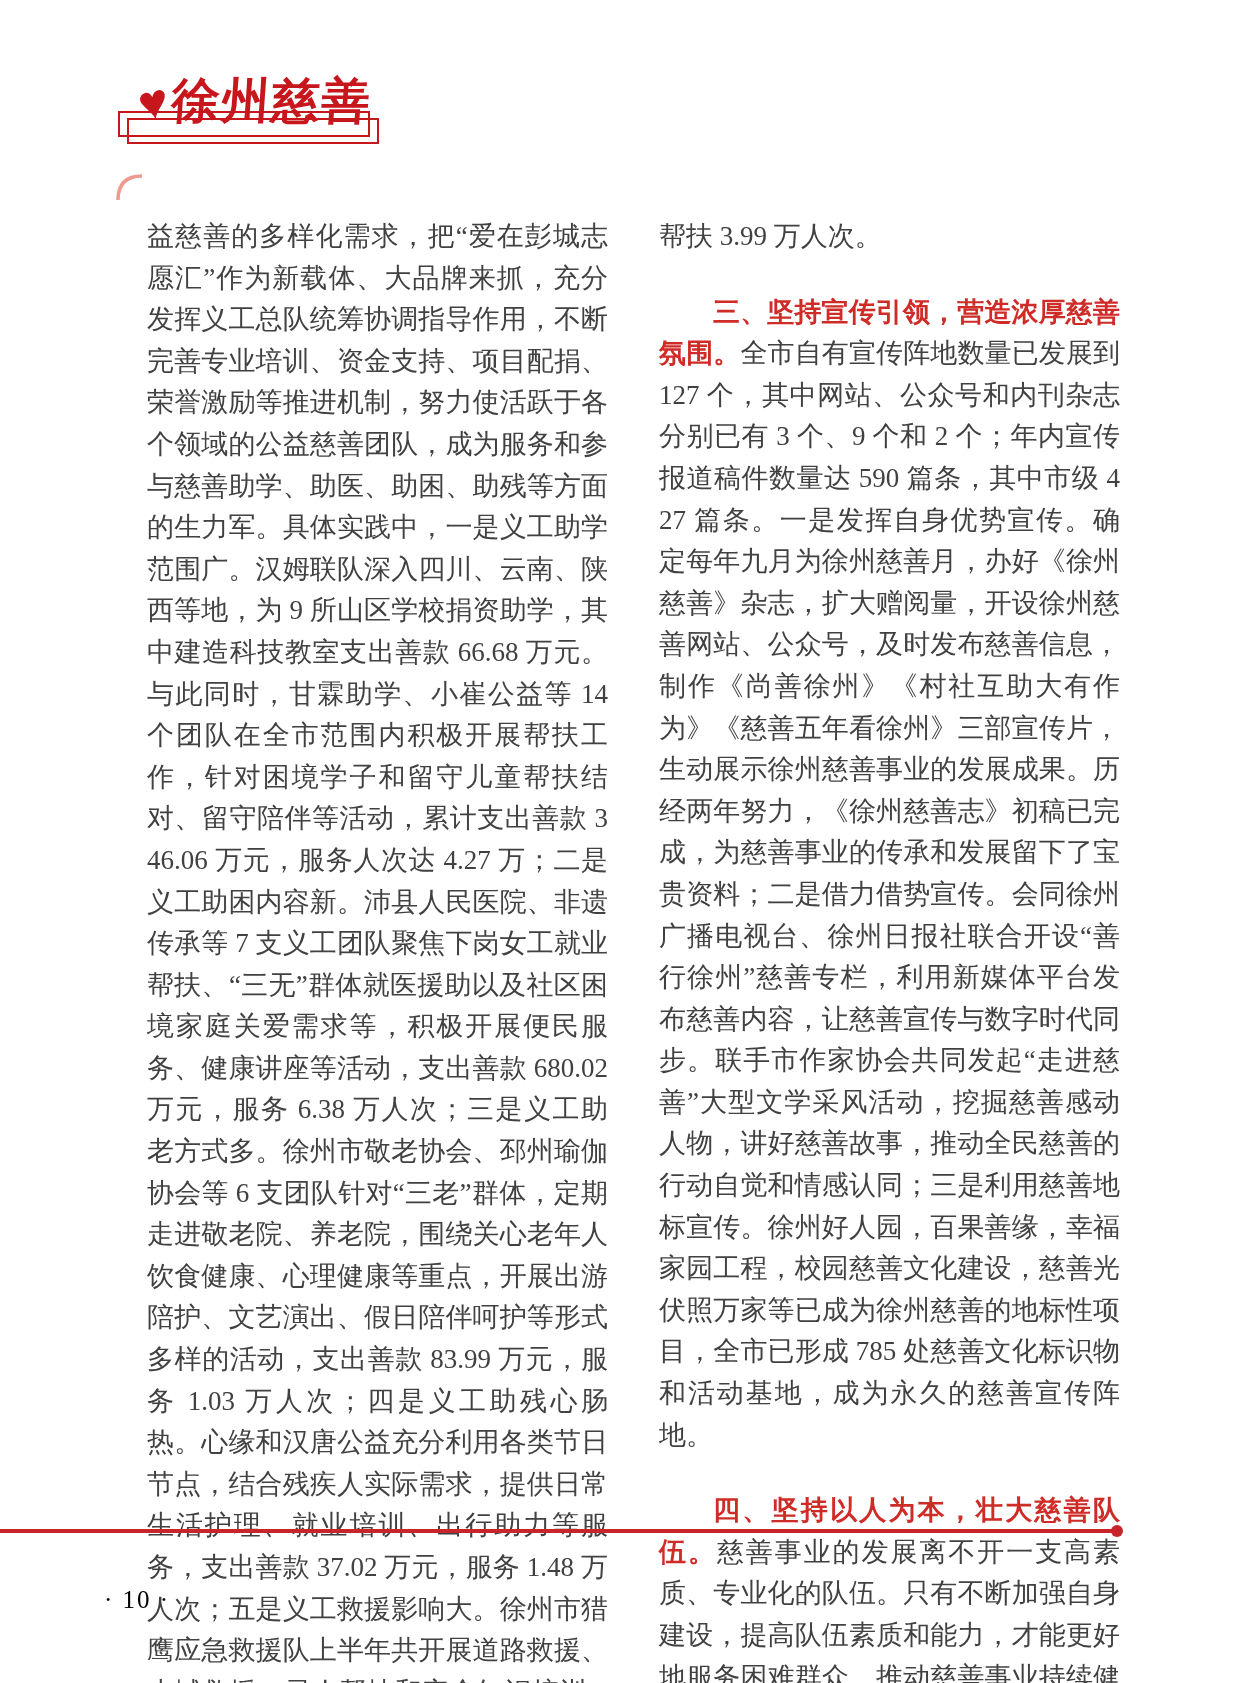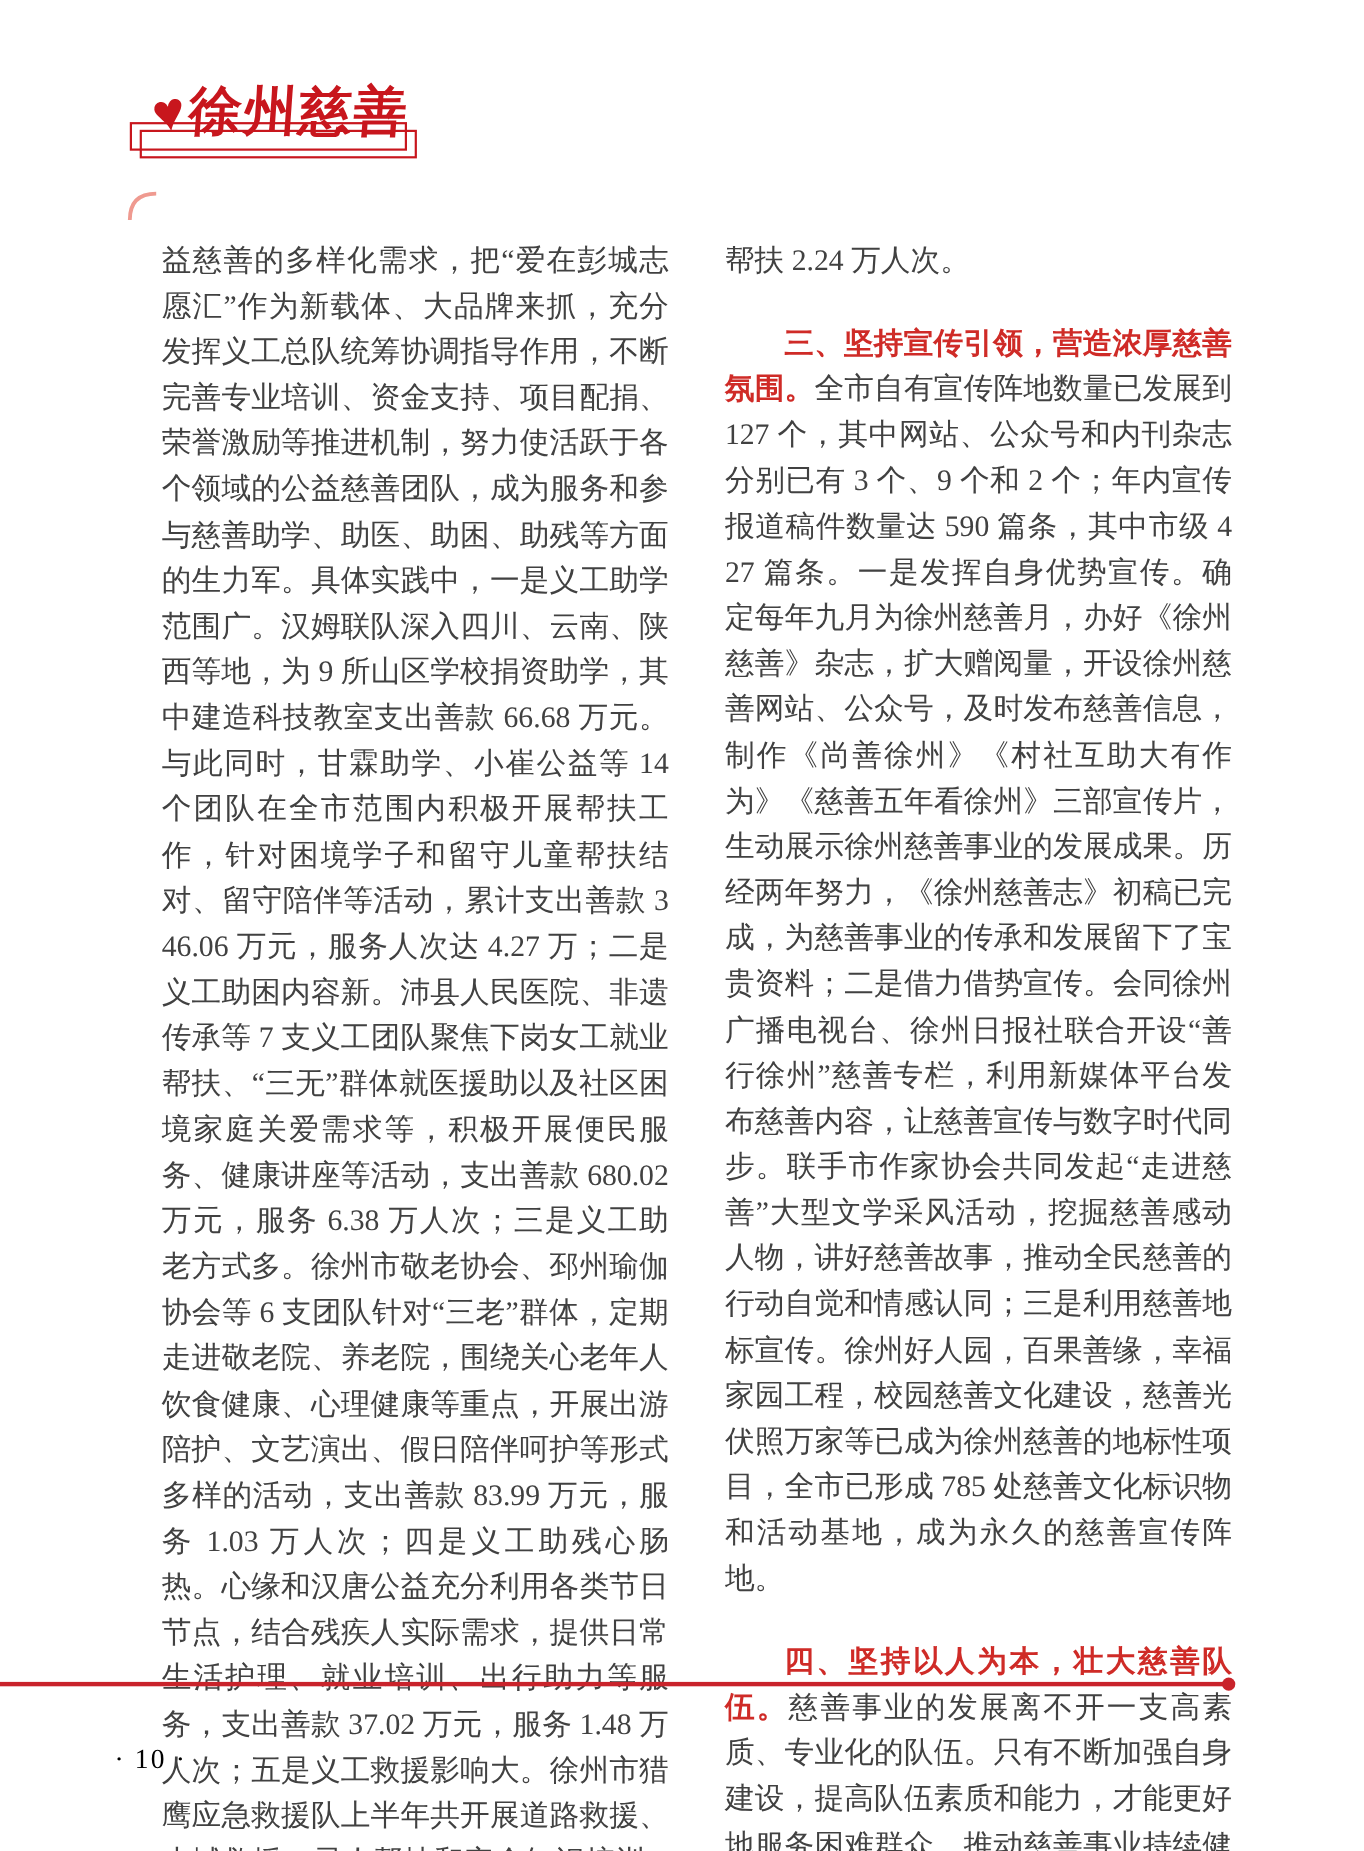--- a/index.html
+++ b/index.html
@@ -120,21 +120,21 @@
     <path d="M 30 4 H 143" stroke="url(#fadeH)" stroke-width="3.5" fill="none" stroke-linecap="round"></path>
     <path d="M 30 4 Q 6 4 6 28" stroke="#ef9a90" stroke-width="3.5" fill="none"></path>
     <path d="M 6 28 V 128" stroke="url(#fadeV)" stroke-width="3.5" fill="none" stroke-linecap="round"></path>
   </svg>
 
   <div class="columns">
     <div class="col">
       <p class="body-p">益慈善的多样化需求，把“爱在彭城志愿汇”作为新载体、大品牌来抓，充分发挥义工总队统筹协调指导作用，不断完善专业培训、资金支持、项目配捐、荣誉激励等推进机制，努力使活跃于各个领域的公益慈善团队，成为服务和参与慈善助学、助医、助困、助残等方面的生力军。具体实践中，一是义工助学范围广。汉姆联队深入四川、云南、陕西等地，为 9 所山区学校捐资助学，其中建造科技教室支出善款 66.68 万元。与此同时，甘霖助学、小崔公益等 14 个团队在全市范围内积极开展帮扶工作，针对困境学子和留守儿童帮扶结对、留守陪伴等活动，累计支出善款 346.06 万元，服务人次达 4.27 万；二是义工助困内容新。沛县人民医院、非遗传承等 7 支义工团队聚焦下岗女工就业帮扶、“三无”群体就医援助以及社区困境家庭关爱需求等，积极开展便民服务、健康讲座等活动，支出善款 680.02 万元，服务 6.38 万人次；三是义工助老方式多。徐州市敬老协会、邳州瑜伽协会等 6 支团队针对“三老”群体，定期走进敬老院、养老院，围绕关心老年人饮食健康、心理健康等重点，开展出游陪护、文艺演出、假日陪伴呵护等形式多样的活动，支出善款 83.99 万元，服务 1.03 万人次；四是义工助残心肠热。心缘和汉唐公益充分利用各类节日节点，结合残疾人实际需求，提供日常生活护理、就业培训、出行助力等服务，支出善款 37.02 万元，服务 1.48 万人次；五是义工救援影响大。徐州市猎鹰应急救援队上半年共开展道路救援、水域救援、寻人帮扶和安全知识培训 813 起，支出善款 54.14 万元，</p>
     </div>
     <div class="col">
-      <p class="body-p">帮扶 2.24 万人次。</p>
+      <p class="body-p">帮扶 3.99 万人次。</p>
       <p class="body-p indent"><span class="red-heading">三、坚持宣传引领，营造浓厚慈善氛围。</span><span>全市自有宣传阵地数量已发展到 127 个，其中网站、公众号和内刊杂志分别已有 3 个、9 个和 2 个；年内宣传报道稿件数量达 590 篇条，其中市级 427 篇条。一是发挥自身优势宣传。确定每年九月为徐州慈善月，办好《徐州慈善》杂志，扩大赠阅量，开设徐州慈善网站、公众号，及时发布慈善信息，制作《尚善徐州》《村社互助大有作为》《慈善五年看徐州》三部宣传片，生动展示徐州慈善事业的发展成果。历经两年努力，《徐州慈善志》初稿已完成，为慈善事业的传承和发展留下了宝贵资料；二是借力借势宣传。会同徐州广播电视台、徐州日报社联合开设“善行徐州”慈善专栏，利用新媒体平台发布慈善内容，让慈善宣传与数字时代同步。联手市作家协会共同发起“走进慈善”大型文学采风活动，挖掘慈善感动人物，讲好慈善故事，推动全民慈善的行动自觉和情感认同；三是利用慈善地标宣传。徐州好人园，百果善缘，幸福家园工程，校园慈善文化建设，慈善光伏照万家等已成为徐州慈善的地标性项目，全市已形成 785 处慈善文化标识物和活动基地，成为永久的慈善宣传阵地。</span></p>
       <p class="body-p indent"><span class="red-heading">四、坚持以人为本，壮大慈善队伍。</span><span>慈善事业的发展离不开一支高素质、专业化的队伍。只有不断加强自身建设，提高队伍素质和能力，才能更好地服务困难群众，推动慈善事业持续健康发展。一是建好会员队伍。制定并实施《徐州市慈善总会会员管理暂行办法》《关于切实加强会员工作的意见》。稳步发展</span></p>
     </div>
   </div>
 
   <div class="footer-rule"></div>
   <div class="footer-dot"></div>
   <div class="page-number">· 10 ·</div>
 
 </div>

